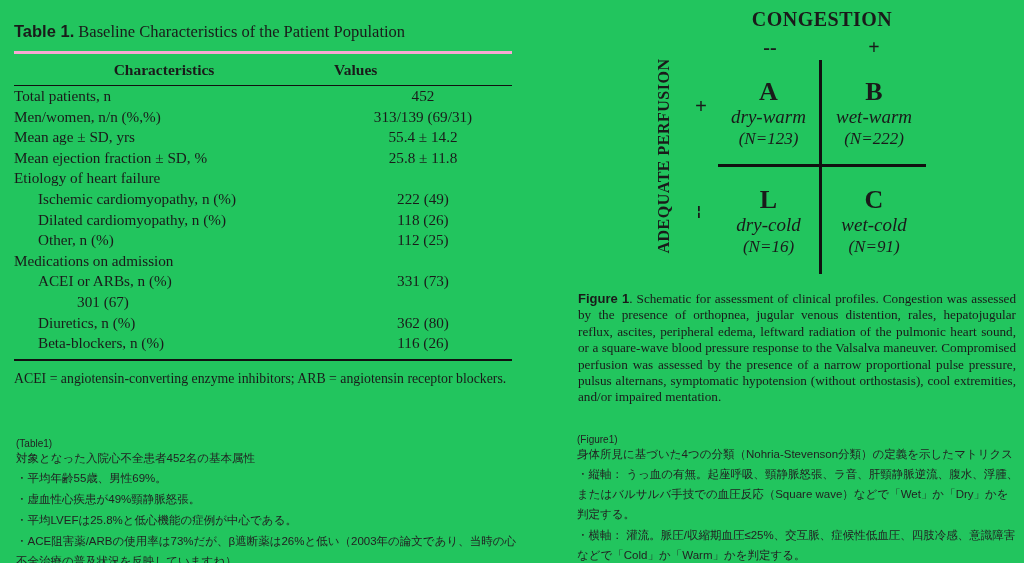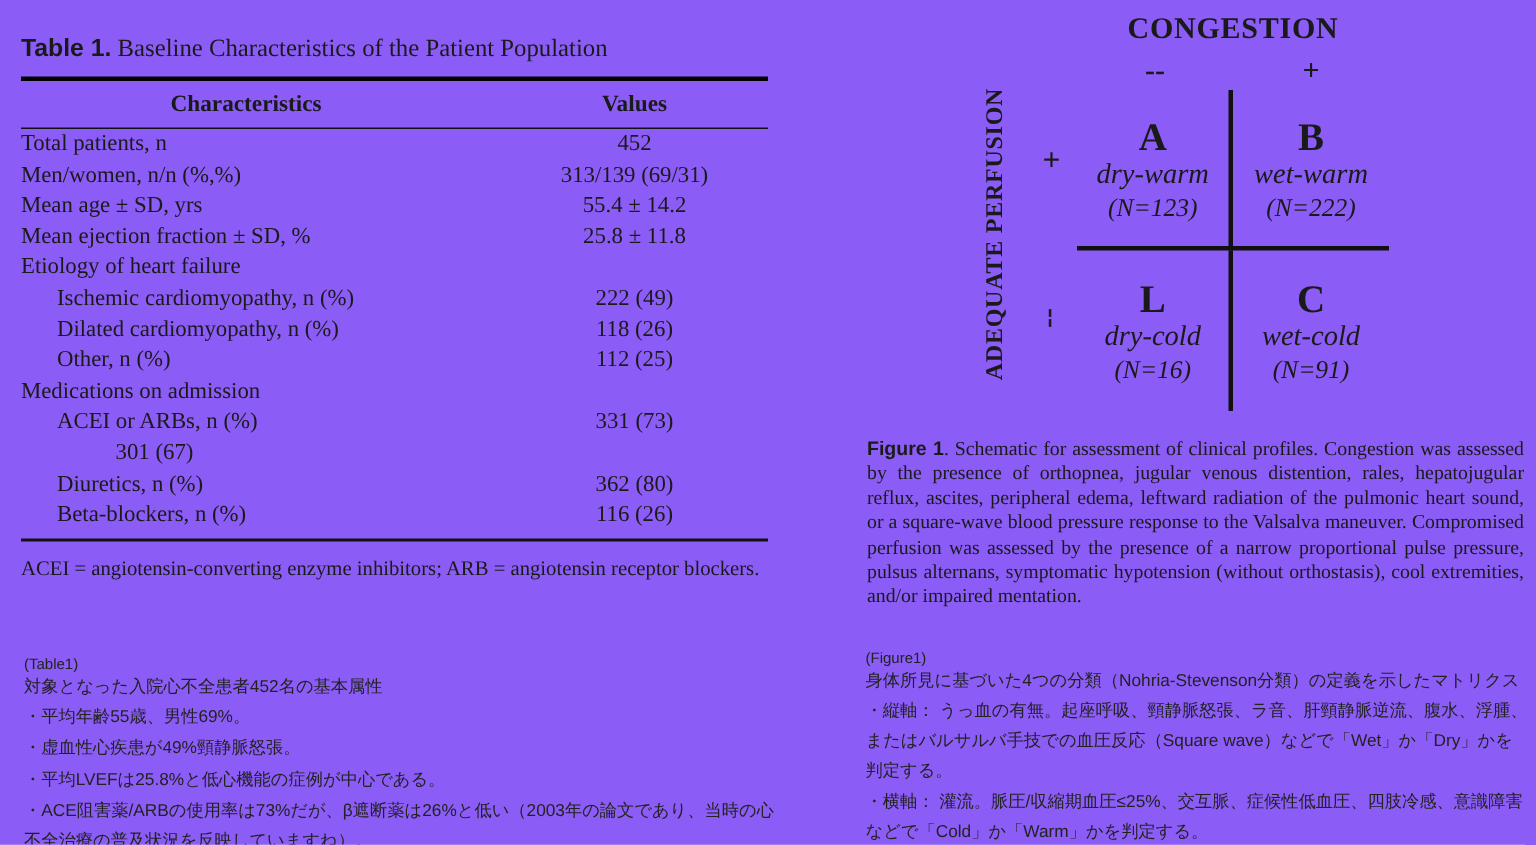--- a/index.html
+++ b/index.html
@@ -1,29 +1,29 @@
 <!DOCTYPE html>
 <html><head>
 <meta charset="utf-8">
 <style>
   * { margin:0; padding:0; box-sizing:border-box; }
   body { background:#e9e9e9; font-family:"Liberation Sans","DejaVu Sans",sans-serif; }
-  .page { position:relative; width:1024px; height:563px; background:#8b5cf6; overflow:hidden;
+  .page { position:relative; width:1024px; height:563px; background:#22c55e; overflow:hidden;
           color:#1a1a1a; }
 
   
   .table-block { position:absolute; left:14px; top:22px; width:498px; }
   .table-title { font-size:16.5px; margin-bottom:9px; font-family:"Liberation Serif","DejaVu Serif",serif; }
   .table-title .tlab { font-family:"Liberation Sans","DejaVu Sans",sans-serif; font-weight:bold; }
-  .tbl { border-top:3px solid #000000; border-bottom:2px solid #111;
+  .tbl { border-top:3px solid #f9a8d4; border-bottom:2px solid #111;
          font-family:"Liberation Serif","DejaVu Serif",serif; }
   .thead { display:flex; align-items:center; padding:7px 0 6px 0; border-bottom:1.5px solid #111;
            font-weight:bold; font-size:15.5px; }
   .thead .hlabel { width:300px; text-align:center; }
-  .thead .hvalue { width:178px; text-align:center; margin-left:auto; }
+  .thead .hvalue { width:178px; text-align:left; margin-left:auto; }
   .trow { display:flex; font-size:15.2px; line-height:20.6px;justify-content:space-between; }
   .trow:first-of-type { margin-top:4px; }
   .trow:last-of-type { margin-bottom:5px; }
   .trow .tlabel { flex:1 1 auto; }
   .trow.indent .tlabel { padding-left:24px; }
   .trow .tval { width:178px; text-align:center; flex:0 0 auto; }
   .footnote { margin-top:9px; font-family:"Liberation Serif","DejaVu Serif",serif;
               font-size:13.8px; line-height:17px; text-align:justify; }
 
   

